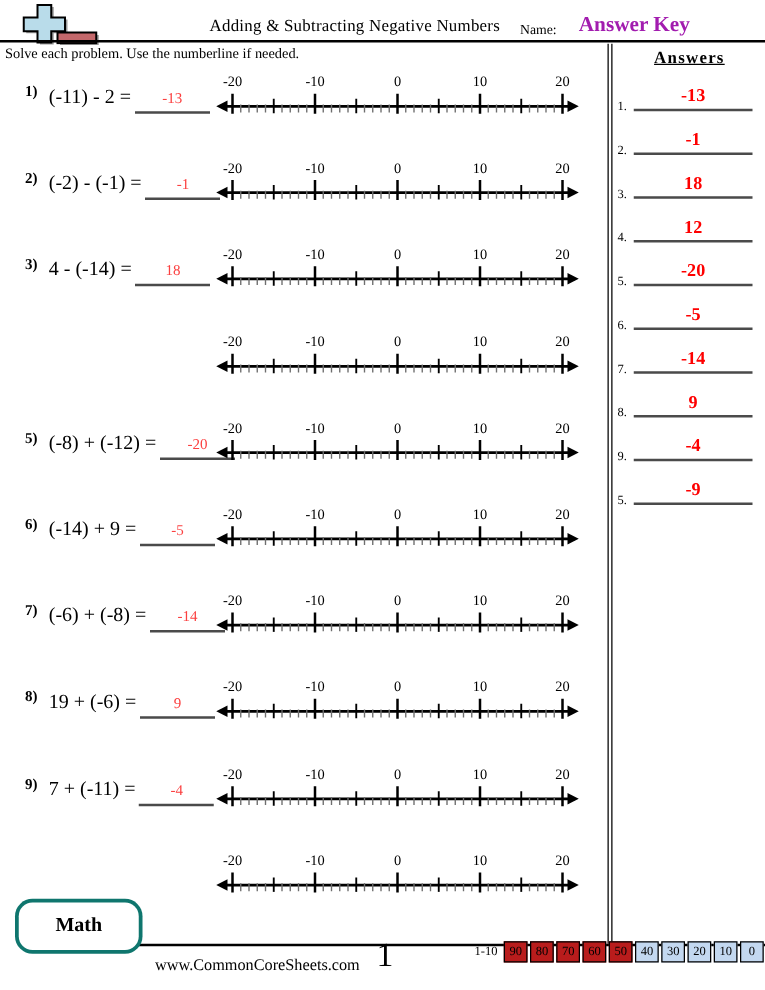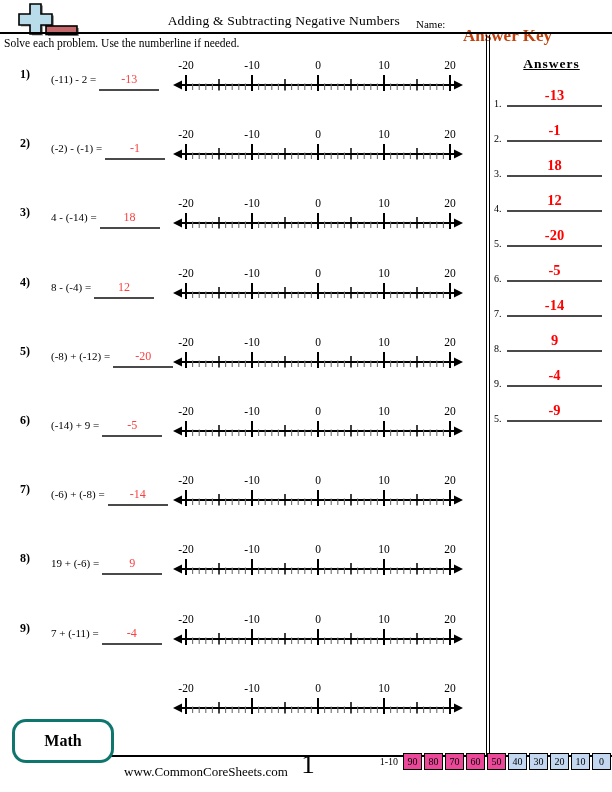--- a/index.html
+++ b/index.html
@@ -14,68 +14,68 @@
     font-size:13.5px;letter-spacing:.2px;}
   .name-label{position:absolute;left:416px;top:18px;font-size:11px;}
   .answer-key{position:absolute;left:463px;top:10px;font-size:17px;font-weight:bold;}
   .header-rule{position:absolute;left:0;top:32px;width:612px;border-top:2px solid #000;}
   .instruction{position:absolute;left:4px;top:37px;font-size:11.5px;font-weight:normal;}
   
   .problems{position:absolute;left:0;top:53px;width:486px;}
   .prob-row{position:relative;height:69.2px;}
   .prob-left{position:absolute;left:20px;top:16px;white-space:nowrap;}
   .prob-num{font-size:12px;font-weight:bold;position:relative;top:-5px;margin-right:9px;}
-  .prob-expr{font-size:11px;margin-left:12px;}
+  .prob-expr{font-size:16px;}
   .prob-blank{display:inline-block;min-width:52px;border-bottom:2px solid #4a4a4a;
     text-align:center;padding:0 4px 2px 4px;margin-left:3px;}
   .prob-ans{font-size:12px;}
   .numberline-svg{position:absolute;left:172px;top:4px;}
   
   .separator{position:absolute;left:486px;top:35px;height:720px;width:2px;
     border-left:1.5px solid #000;border-right:1.5px solid #000;}
   .answers-panel{position:absolute;left:492px;top:36px;width:119px;}
-  .answers-title{margin-top:20px;height:22px;text-align:center;font-size:13.5px;font-weight:bold;
+  .answers-title{margin-top:2px;height:22px;text-align:center;font-size:13.5px;font-weight:bold;
     text-decoration:underline;letter-spacing:1px;}
   .answers-list{margin-top:2px;}
   .ans-row{position:relative;height:35px;}
   .ans-num{position:absolute;left:2px;bottom:6px;font-size:10px;}
   .ans-line{position:absolute;left:15px;right:9px;bottom:8px;border-bottom:2px solid #4a4a4a;
     text-align:center;padding-bottom:1px;}
   .ans-val{font-size:14.5px;font-weight:bold;}
   
   .footer-rule{position:absolute;left:16px;top:755px;width:596px;border-top:2px solid #000;}
   .math-badge{position:absolute;left:12px;top:719px;width:102px;height:44px;background:#0f766e;
     border-radius:14px;}
   .math-badge-inner{position:absolute;left:3px;top:3px;right:3px;bottom:3px;background:#fff;
     border-radius:11px;display:flex;align-items:center;justify-content:center;
     font-size:16px;font-weight:bold;}
   .website{position:absolute;left:124px;top:764px;font-size:13px;}
   .page-number{position:absolute;left:288px;top:749px;width:40px;text-align:center;font-size:27px;}
   .scorebar{position:absolute;right:1px;top:753px;display:flex;align-items:center;gap:2px;}
   .score-label{font-size:10px;margin-right:3px;margin-left:37px;}
   .score-cell{display:inline-block;width:17px;height:15px;line-height:15px;border:1px solid #000;
-    background:#ec4899;font-size:10px;text-align:center;}
+    background:#b91c1c;font-size:10px;text-align:center;}
   .score-cell.hl{background:var(--hl,#c3d8f0);}
 </style>
 </head>
 <body>
 
 <div class="page">
 
   <div class="logo-wrap">
     <svg width="92" height="35" viewBox="0 0 92 35">
       <path d="M22 3 h11 v10 h11 v11 h-11 v9 h-11 v-9 h-11 v-11 h11 Z" fill="#9a9a9a" transform="translate(2,1.5)"></path>
       <path id="logo-plus" d="M22 3 h11 v10 h11 v11 h-11 v9 h-11 v-9 h-11 v-11 h11 Z" fill="#b9dcea" stroke="#000" stroke-width="1.6"></path>
       <rect x="40" y="27" width="31" height="8" fill="#9a9a9a"></rect>
       <rect id="logo-minus" x="38" y="25" width="31" height="8.5" fill="#c4686b" stroke="#000" stroke-width="1.6"></rect>
     </svg>
   </div>
   <div class="page-title">Adding &amp; Subtracting Negative Numbers</div>
   <div class="name-label">Name:</div>
-  <div class="answer-key" style="color: #c2410c; margin-top: 16px;">Answer Key</div>
+  <div class="answer-key" style="color: #a21caf;">Answer Key</div>
   <div class="header-rule"></div>
   <div class="instruction">Solve each problem. Use the numberline if needed.</div>
 
   <div class="problems">
 
       <div class="prob-row">
         <div class="prob-left">
           <span class="prob-num">1)</span><span class="prob-expr">(-11) - 2 =</span><span class="prob-blank"><span class="prob-ans" style="color: rgb(251, 64, 64);">-13</span></span>
         </div>
         <svg class="numberline-svg" width="292" height="40" viewBox="0 0 292 40">
@@ -239,23 +239,20 @@
           <line x1="278" y1="18" x2="278" y2="34" stroke="#000" stroke-width="2"></line>
           <text x="14" y="12" text-anchor="middle" font-size="11.5" font-family="Liberation Serif, DejaVu Serif, serif" fill="#000">-20</text>
           <text x="80" y="12" text-anchor="middle" font-size="11.5" font-family="Liberation Serif, DejaVu Serif, serif" fill="#000">-10</text>
           <text x="146" y="12" text-anchor="middle" font-size="11.5" font-family="Liberation Serif, DejaVu Serif, serif" fill="#000">0</text>
           <text x="212" y="12" text-anchor="middle" font-size="11.5" font-family="Liberation Serif, DejaVu Serif, serif" fill="#000">10</text>
           <text x="278" y="12" text-anchor="middle" font-size="11.5" font-family="Liberation Serif, DejaVu Serif, serif" fill="#000">20</text>
         </svg>
       </div>
 
       <div class="prob-row">
-        <div class="prob-left">
-          <span class="prob-num">4)</span><span class="prob-expr">8 - (-4) =</span><span class="prob-blank"><span class="prob-ans" style="color: rgb(251, 64, 64);">12</span></span>
-        </div>
         <svg class="numberline-svg" width="292" height="40" viewBox="0 0 292 40">
           <line x1="4" y1="28" x2="288" y2="28" stroke="#000" stroke-width="2.2"></line>
           <polygon points="1,28 10,23.4 10,32.6" fill="#000"></polygon>
           <polygon points="291,28 282,23.4 282,32.6" fill="#000"></polygon>
           <line x1="14" y1="18" x2="14" y2="34" stroke="#000" stroke-width="2"></line>
           <line x1="20.6" y1="26.5" x2="20.6" y2="33" stroke="#6e6e6e" stroke-width="1.1"></line>
           <line x1="27.2" y1="26.5" x2="27.2" y2="33" stroke="#6e6e6e" stroke-width="1.1"></line>
           <line x1="33.8" y1="26.5" x2="33.8" y2="33" stroke="#6e6e6e" stroke-width="1.1"></line>
           <line x1="40.4" y1="26.5" x2="40.4" y2="33" stroke="#6e6e6e" stroke-width="1.1"></line>
           <line x1="47" y1="22" x2="47" y2="33.5" stroke="#000" stroke-width="1.5"></line>

